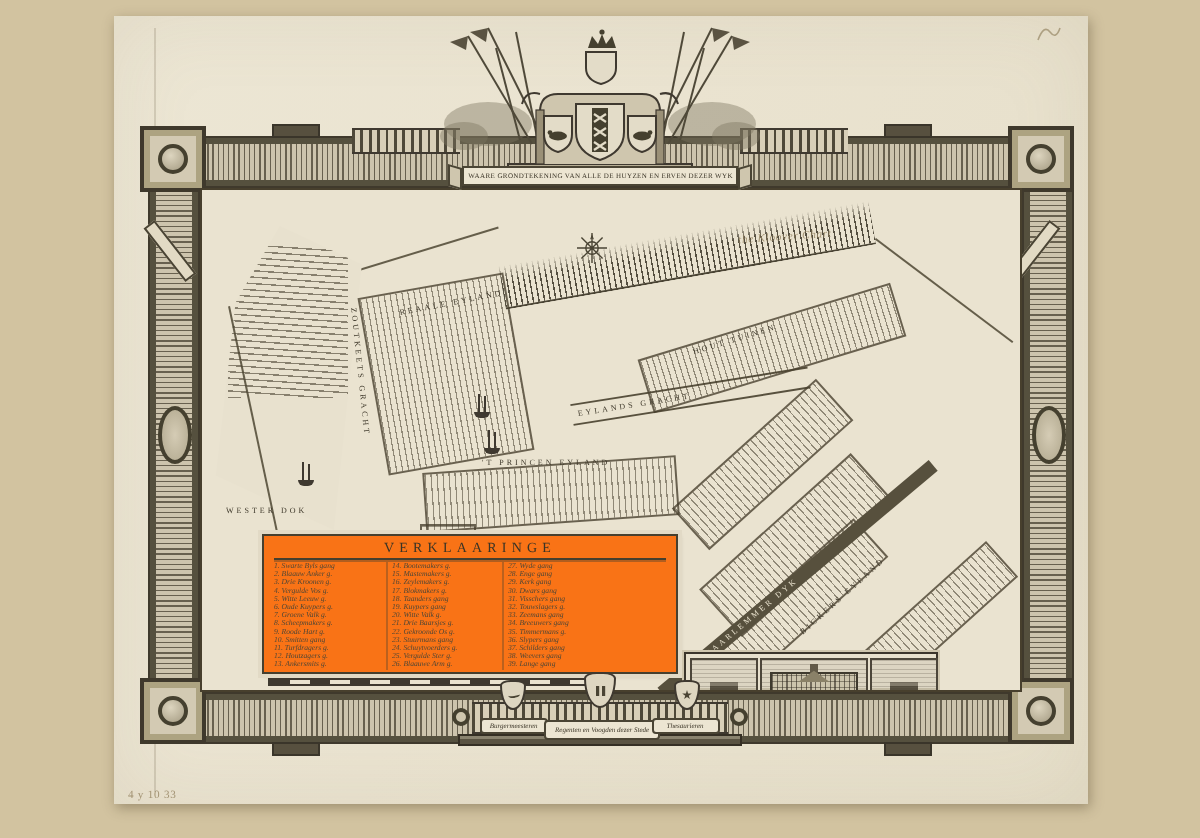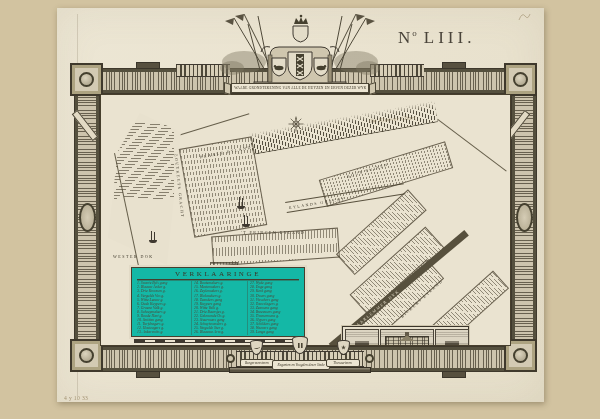--- a/index.html
+++ b/index.html
@@ -56,21 +56,21 @@
   .ship::after { content:''; position:absolute; left:0; bottom:0; width:8px; height:2.6px; background:#3f3930;
                  border-radius:0 0 4px 4px; }
 
   
   .mlabel { position:absolute; white-space:nowrap; }
   .mlabel > span { display:inline-block; transform:scale(.5); transform-origin:0 0;
                    font-size:8px; letter-spacing:3px; color:#3e382a; white-space:nowrap; }
   .mlabel.light > span { color:#e8e1cd; }
 
   
-  .legend { left:130px; top:266px; width:174px; height:70px; background:#14b8a6;
+  .legend { left:130px; top:266px; width:208px; height:70px; background:#f97316;
             border:1px solid #463f2e; box-shadow:0 0 0 2px #e2dac6, 1px 1px 2px rgba(60,50,30,.3);
             padding:2px 3px 1px; }
   .legend-title { text-align:center; font-size:7px; letter-spacing:2.6px; color:#3a3426; height:9px; }
   .legend-rule { height:0; border-top:.8px solid #463f2e; margin:0 2px 1px; box-shadow:0 1px 0 rgba(70,62,46,.4); }
   .legend-cols { display:flex; gap:2px; }
   .legend-colwrap { width:56px; height:54px; overflow:hidden; border-left:.5px solid rgba(70,62,46,.35); padding-left:2px; }
   .legend-colwrap:first-child { border-left:none; }
   .legend-col { width:112px; font-size:7.6px; line-height:1.08; color:#4e4636; font-style:italic;
                 transform:scale(.5); transform-origin:0 0; white-space:nowrap; }
   .scalebar { height:3.5px; border:.8px solid #3f3930;
@@ -320,21 +320,20 @@
       <path d="M83 47 l6 4 M89 47 l-6 4 M83 54 l6 4 M89 54 l-6 4 M83 61 l6 4 M89 61 l-6 4"></path>
     </g>
     <path d="M58 48 h14 v9 q0 7-7 9 q-7-2-7-9z" fill="#e3dcc8" stroke="#3f3930"></path>
     <ellipse cx="65" cy="58" rx="4.5" ry="2.2" fill="#45402f"></ellipse>
       <circle cx="61" cy="56.3" r="1.2" fill="#45402f"></circle>
     <path d="M100 48 h14 v9 q0 7-7 9 q-7-2-7-9z" fill="#e3dcc8" stroke="#3f3930"></path>
     <ellipse cx="107" cy="58" rx="4.5" ry="2.2" fill="#45402f"></ellipse>
       <circle cx="111" cy="56.3" r="1.2" fill="#45402f"></circle>
   </svg>
 
-  <div class="abs title-r" style="left:398px;top:28px;"><span>N</span><sup>o</sup><span style="margin-left:5px;letter-spacing:4px;">LIII.</span></div>
 
   <div class="abs banner">
     <span class="banner-end l"></span>
     <div class="banner-body">
         <span>WAARE GRONDTEKENING VAN ALLE DE HUYZEN EN ERVEN DEZER WYK</span>
       </div>
     <span class="banner-end r"></span>
   </div>
 
   <div class="abs balu" style="left:236px;top:351px;width:128px;height:16px;"></div>

